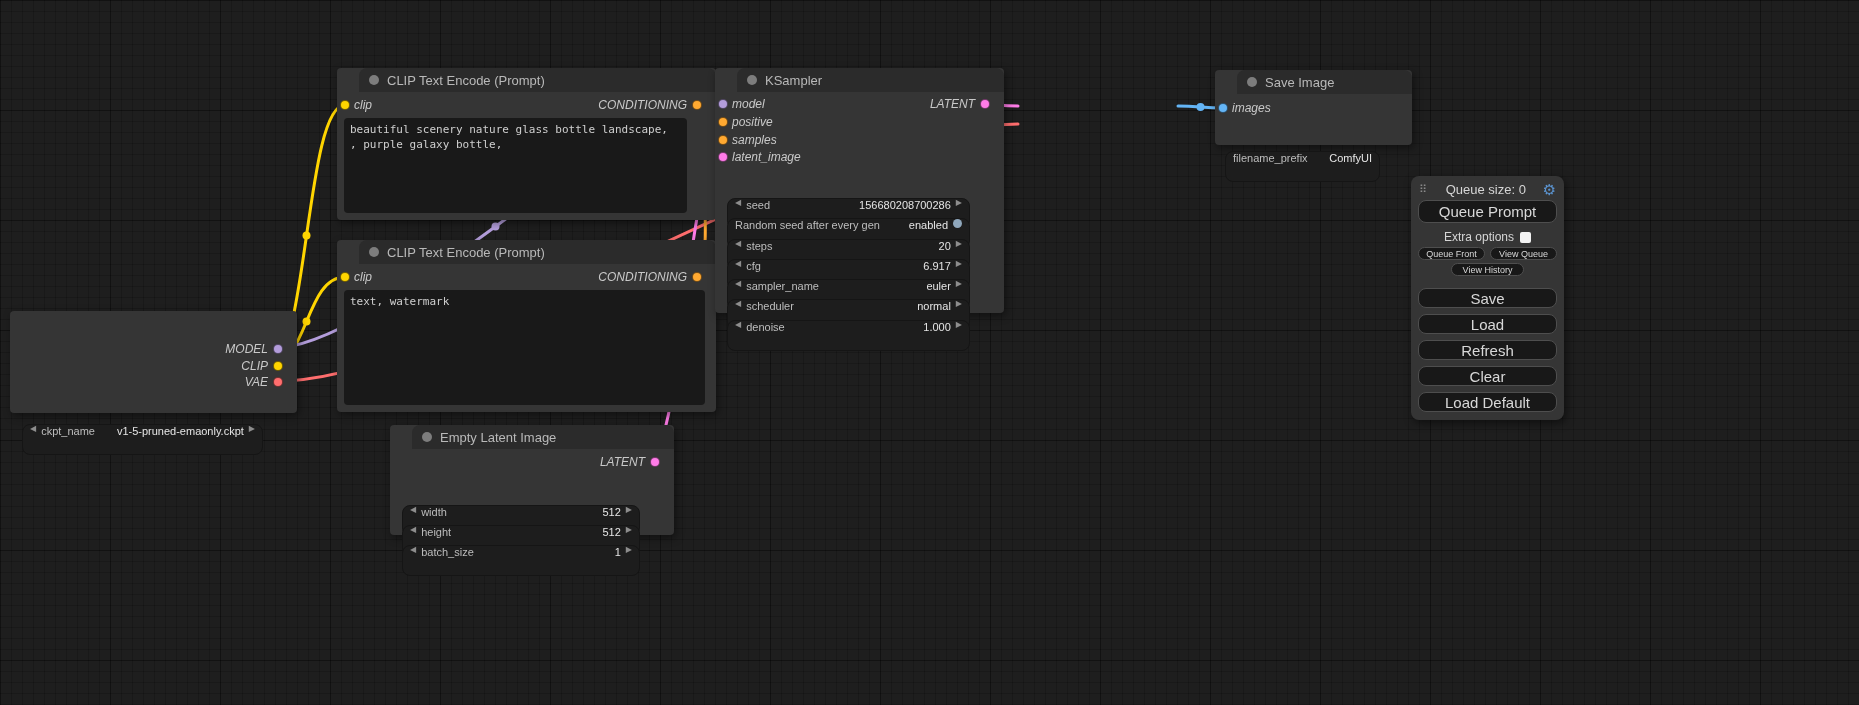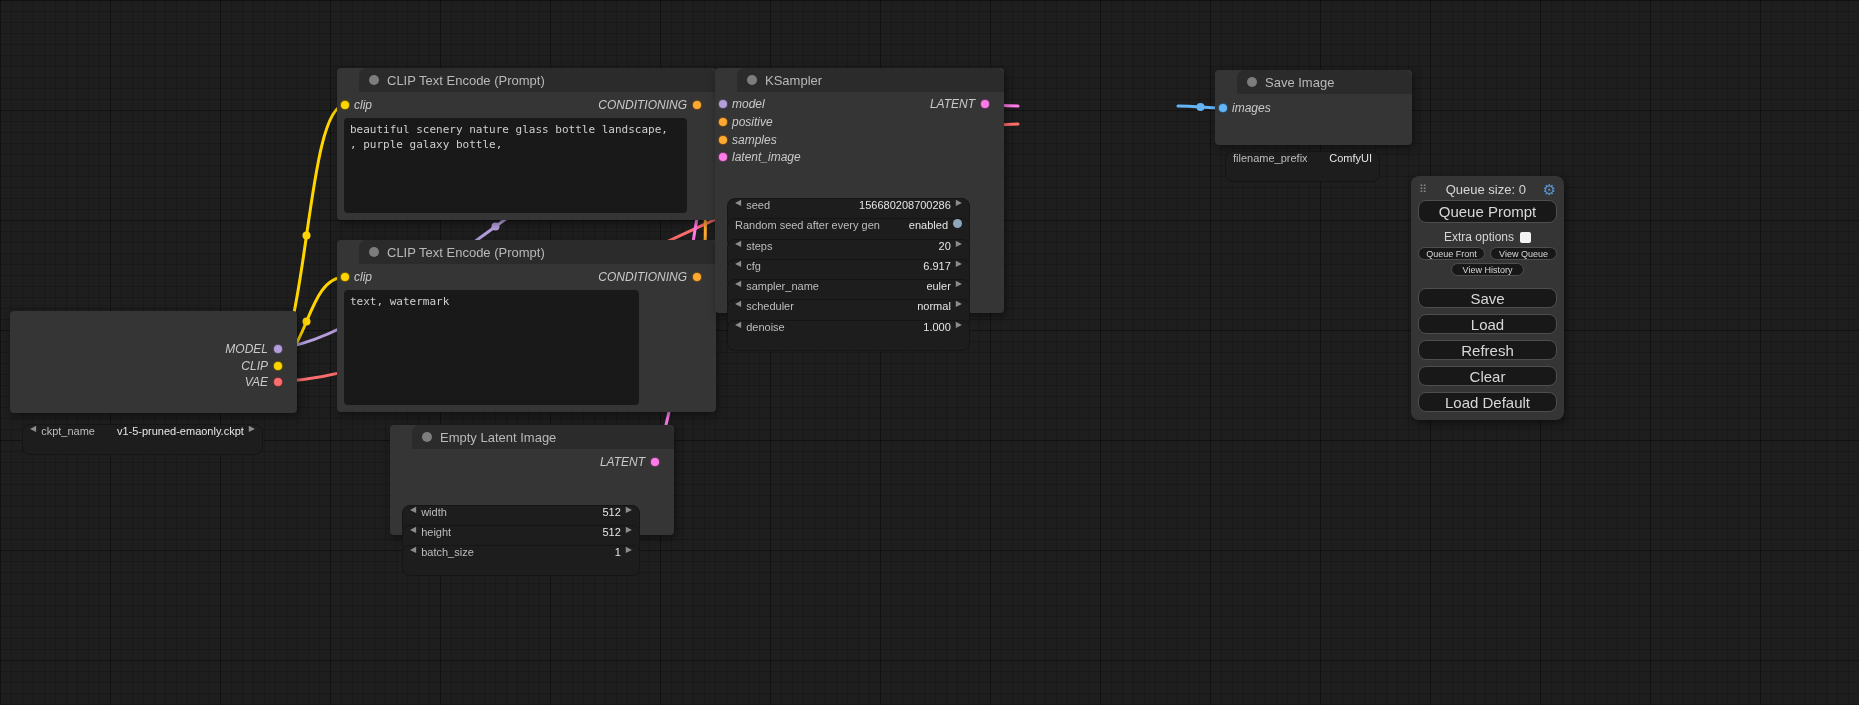--- a/index.html
+++ b/index.html
@@ -127,21 +127,21 @@
       <span>CLIP Text Encode (Prompt)</span>
     </div>
     <div class="slot in" style="top:30px">
       <span class="dot" style="background-color: rgb(255, 213, 0);"></span>
       <span>clip</span>
     </div>
     <div class="slot out" style="top:30px">
       <span>CONDITIONING</span>
       <span class="dot" style="background-color: rgb(255, 169, 49);"></span>
     </div>
-    <div class="prompt" style="left:7px;top:50px;width:295px;height:115px;">text, watermark</div>
+    <div class="prompt" style="left:7px;top:50px;width:361px;height:115px;">text, watermark</div>
   </div>
 
   <div class="node" style="left:390px;top:425px;width:262px;height:110px;">
     <div class="ntitle">
       <span class="tdot"></span>
       <span>Empty Latent Image</span>
     </div>
     <div class="slot out" style="top:30px">
       <span>LATENT</span>
       <span class="dot" style="background-color: rgb(255, 124, 232);"></span>

